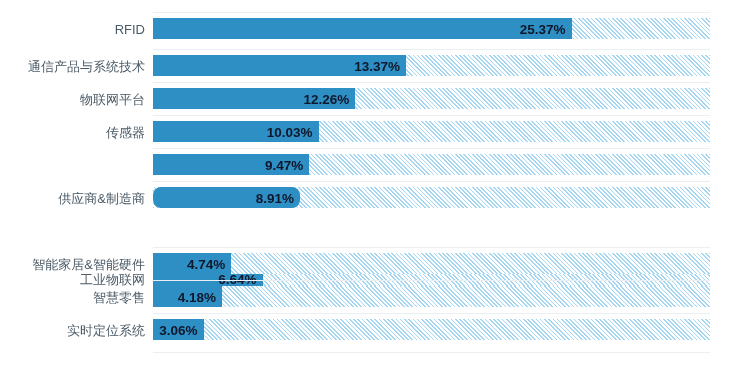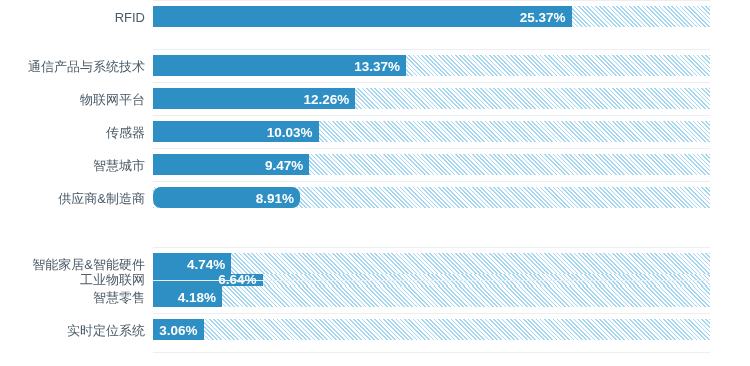--- a/index.html
+++ b/index.html
@@ -73,41 +73,41 @@
     top: 0;
     height: 21px;
     background: #2e8fc4;
     box-sizing: border-box;
   }
   .bar-value {
     position: absolute;
     right: 6px;
     top: 50%;
     transform: translateY(-50%);
-    color: #ffffff;
+    color: #0f172a;
     font-size: 13.5px;
     line-height: 15px;
     font-weight: bold;
     white-space: nowrap;
   }
   .bottom-gridline {
     position: absolute;
     left: 153px;
     width: 557px;
     height: 1px;
     background: #eceff1;
   }
 </style>
 </head>
 <body>
 
 <div id="chart-root">
   <div id="plot-area">
 
-    <div class="bar-row" style="top:0;">
+    <div class="bar-row" style="top:12px;">
       <div class="row-gridline"></div>
       <div class="cat-label">RFID</div>
       <div class="track">
         <div class="bar-fill" style="width:418.6px;">
           <span class="bar-value">25.37%</span>
         </div>
       </div>
     </div>
 
     <div class="bar-row" style="top:49px;">
@@ -135,21 +135,20 @@
       <div class="cat-label">传感器</div>
       <div class="track">
         <div class="bar-fill" style="width:165.5px;">
           <span class="bar-value">10.03%</span>
         </div>
       </div>
     </div>
 
     <div class="bar-row" style="top:148px;">
       <div class="row-gridline"></div>
-      <div class="cat-label">智慧城市</div>
       <div class="track">
         <div class="bar-fill" style="width:156.3px;">
           <span class="bar-value">9.47%</span>
         </div>
       </div>
     </div>
 
     <div class="bar-row" style="top:181px;">
       <div class="row-gridline"></div>
       <div class="cat-label">供应商&amp;制造商</div>

